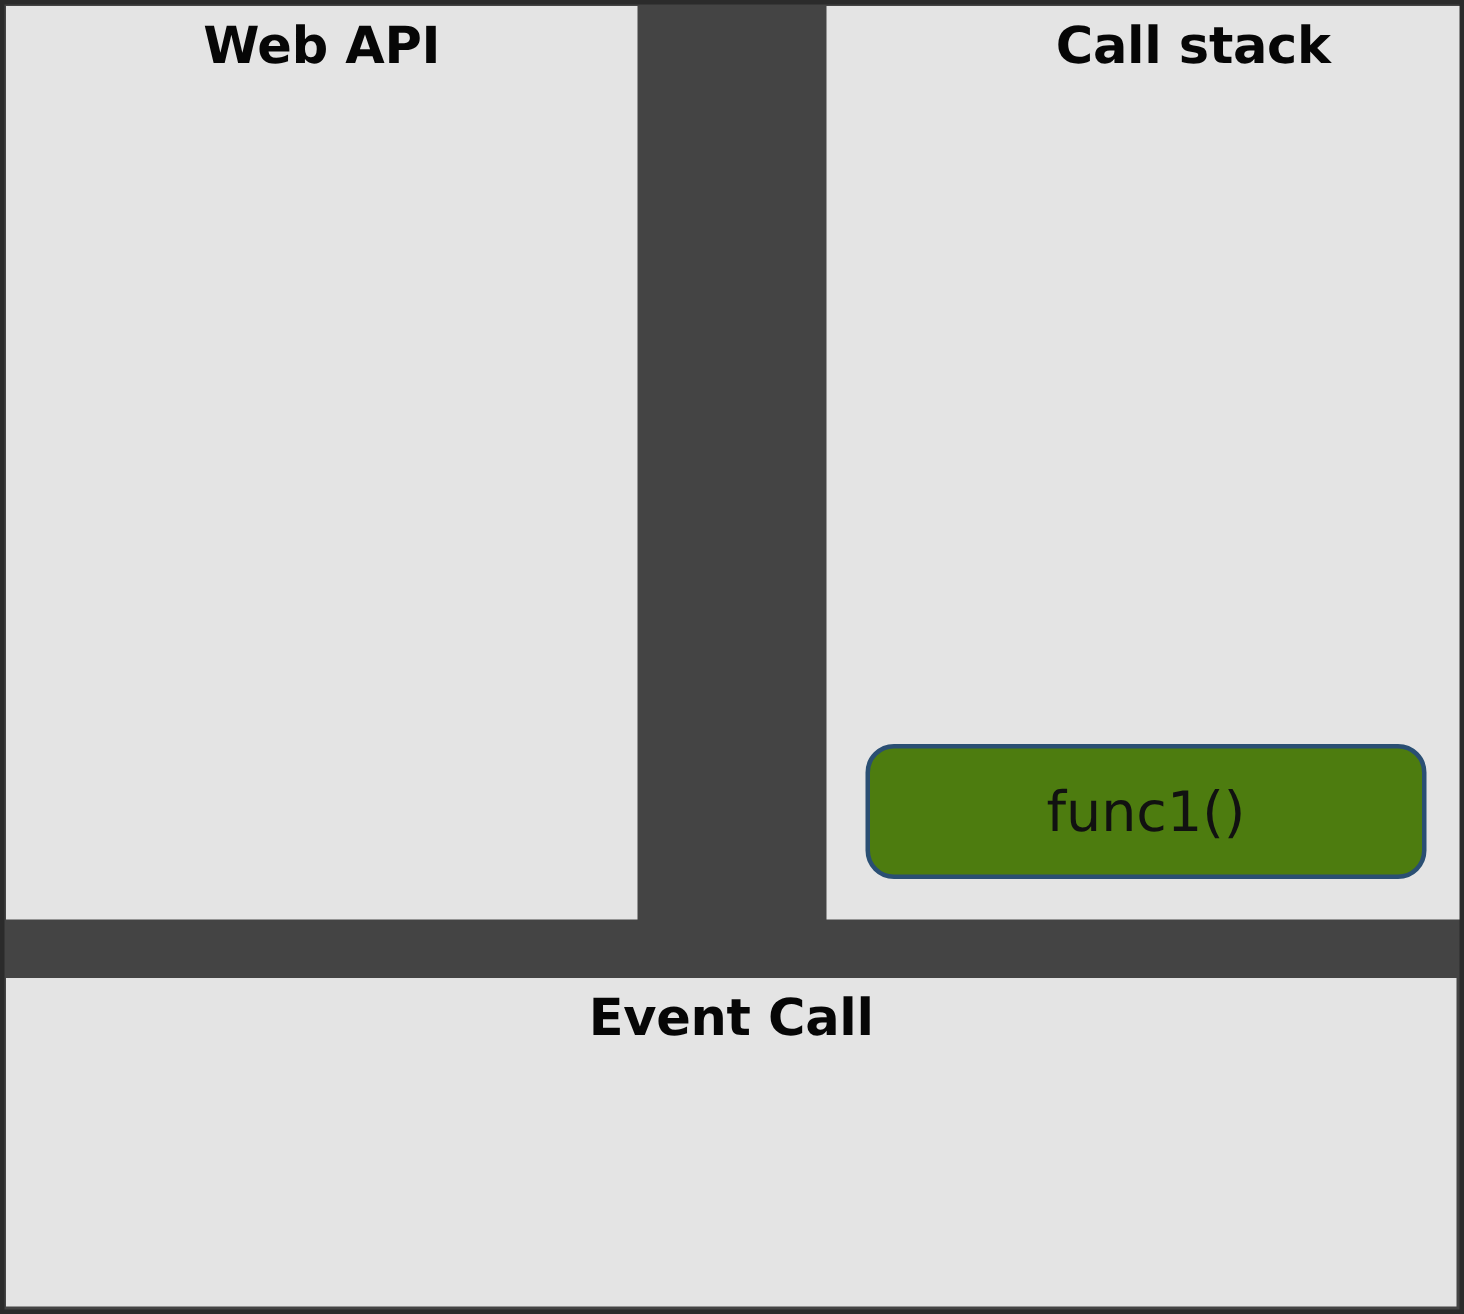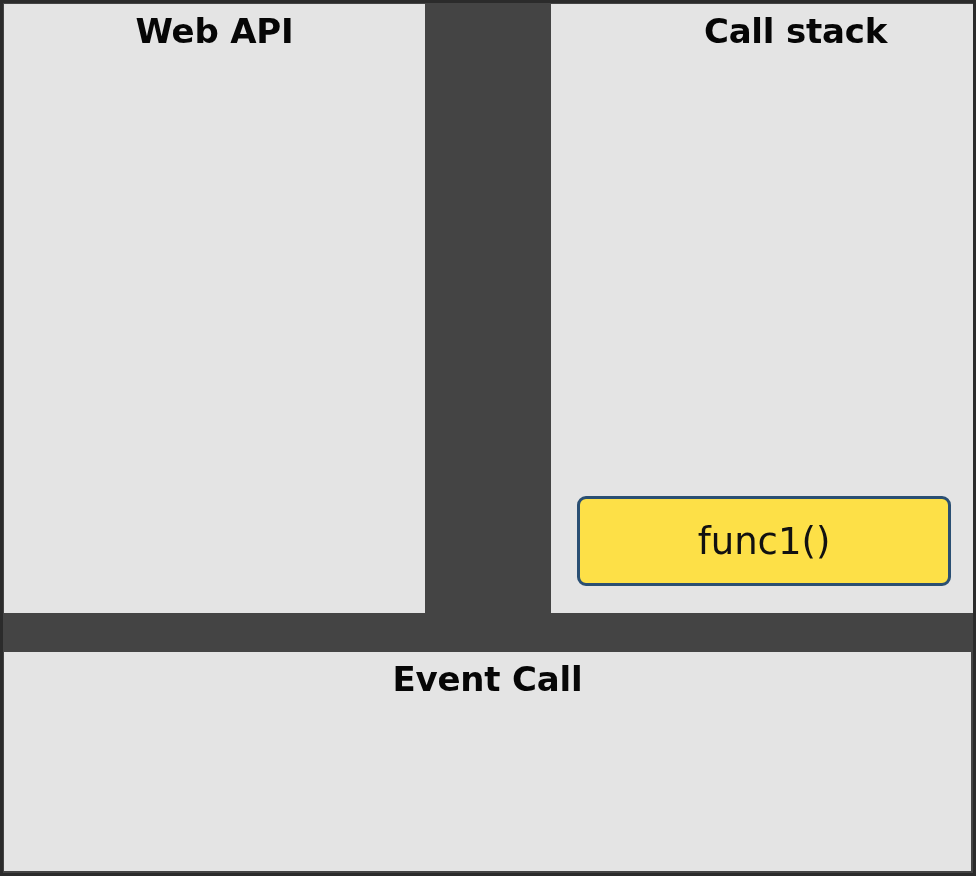--- a/index.html
+++ b/index.html
@@ -47,23 +47,23 @@
     height: 609px;
   }
   #panel-eventqueue {
     left: 1px;
     top: 649px;
     width: 967px;
     height: 219px;
   }
   .stack-frame {
     position: absolute;
-    background: #fde047;
+    background: #4d7c0f;
     border: 3px solid #2a4f73;
-    border-radius: 9px;
+    border-radius: 19px;
     box-sizing: border-box;
     display: flex;
     align-items: center;
     justify-content: center;
   }
   #frame-func1 {
     left: 574px;
     top: 493px;
     width: 374px;
     height: 90px;

